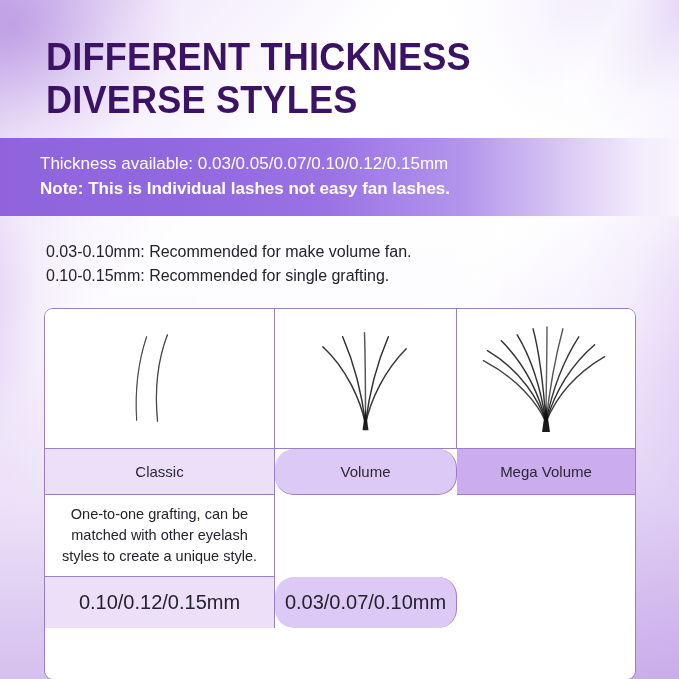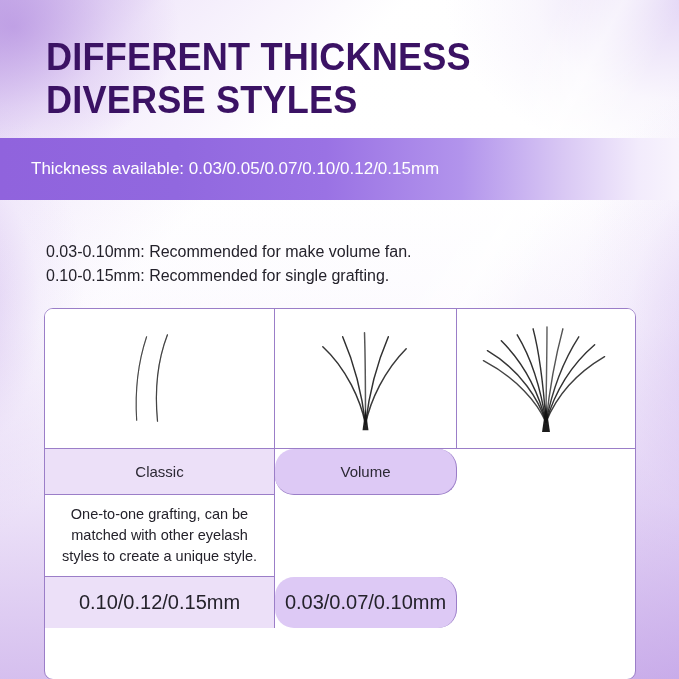--- a/index.html
+++ b/index.html
@@ -104,33 +104,33 @@
     transform: scaleX(0.95);
     transform-origin: left top;
   }
   .headline-line { display: block; white-space: nowrap; }
 
   .banner {
     position: absolute;
     left: 0;
     top: 138px;
     width: 679px;
-    height: 62px;
+    height: 78px;
     background: linear-gradient(90deg,
       #9063dd 0%,
       #9168df 26%,
       #9a72e4 48%,
       #b294ec 68%,
       #d9c8f4 83%,
       #f2ebfc 94%,
       #f8f4fd 100%);
     display: flex;
     flex-direction: column;
     justify-content: center;
-    padding-left: 31px;
+    padding-left: 40px;
   }
   .banner-line1 {
     color: #ffffff;
     font-size: 17px;
     line-height: 1.45;
     font-weight: normal;
     white-space: nowrap;
   }
   .banner-line2 {
     color: #ffffff;
@@ -223,20 +223,21 @@
 
   <div class="content">
 
     <div class="headline">
       <span class="headline-line">DIFFERENT THICKNESS</span>
       <span class="headline-line">DIVERSE STYLES</span>
     </div>
 
     <div class="banner">
       <span class="banner-line1">Thickness available: 0.03/0.05/0.07/0.10/0.12/0.15mm</span>
+      <span class="banner-line2">Note: This is Individual lashes not easy fan lashes.</span>
     </div>
 
     <div class="recommend">
       <span class="recommend-line">0.03-0.10mm: Recommended for make volume fan.</span>
       <span class="recommend-line">0.10-0.15mm: Recommended for single grafting.</span>
     </div>
 
     <div class="lash-table">
 
       <div class="row row-images">
@@ -286,20 +287,23 @@
         </div>
       </div>
 
       <div class="row row-labels">
         <div class="cell col-1 bdr-r bdr-b shade-1">
           <span class="label-text">Classic</span>
         </div>
         <div class="cell col-2 bdr-r bdr-b shade-2">
           <span class="label-text">Volume</span>
         </div>
+        <div class="cell col-3 bdr-b shade-3">
+          <span class="label-text">Mega Volume</span>
+        </div>
       </div>
 
       <div class="row row-desc">
         <div class="cell col-1 bdr-r bdr-b shade-white">
           <span class="desc-text">One-to-one grafting, can be matched with other eyelash styles to create a unique style.</span>
         </div>
       </div>
 
       <div class="row row-thick">
         <div class="cell col-1 bdr-r shade-1">

